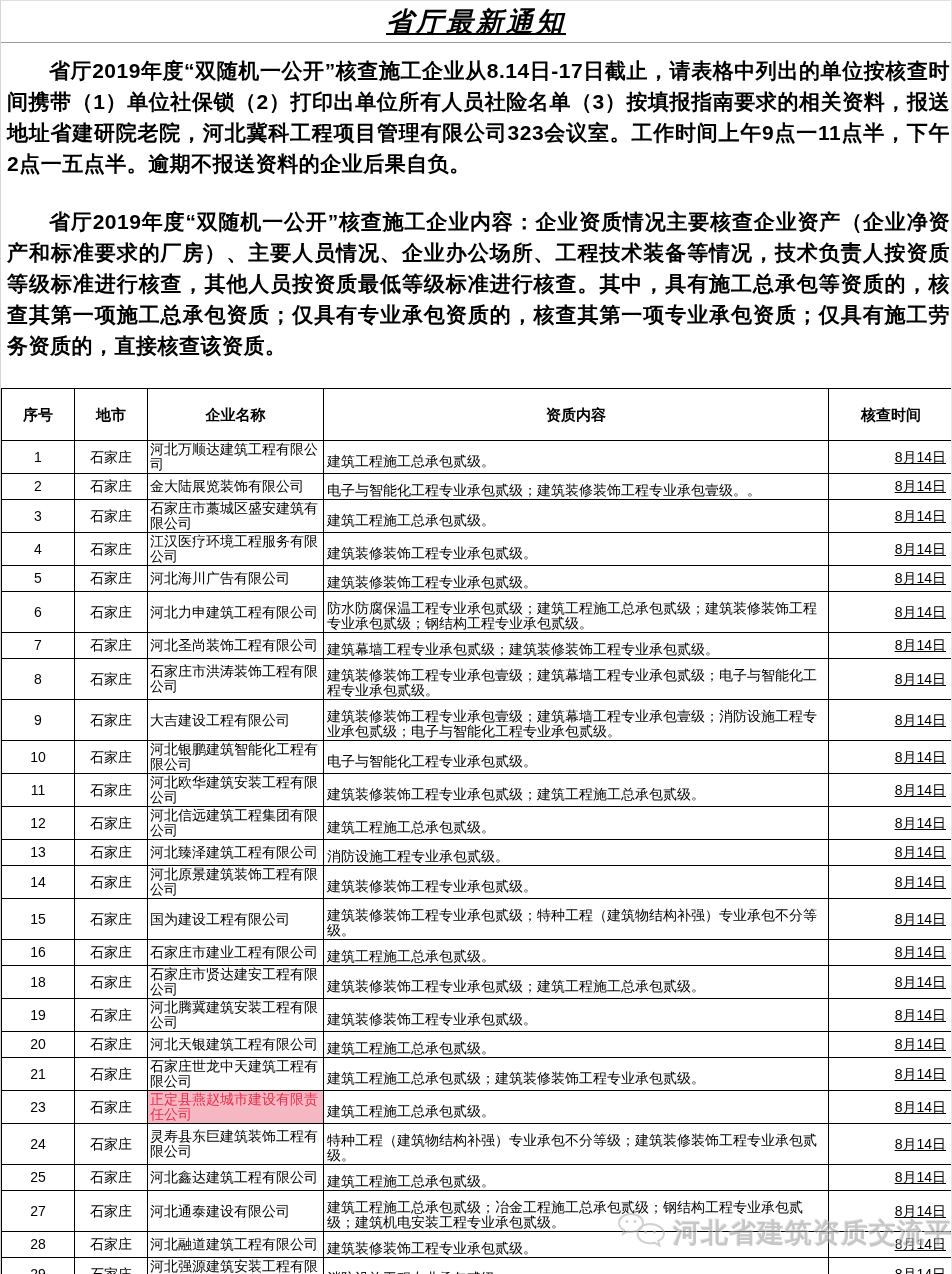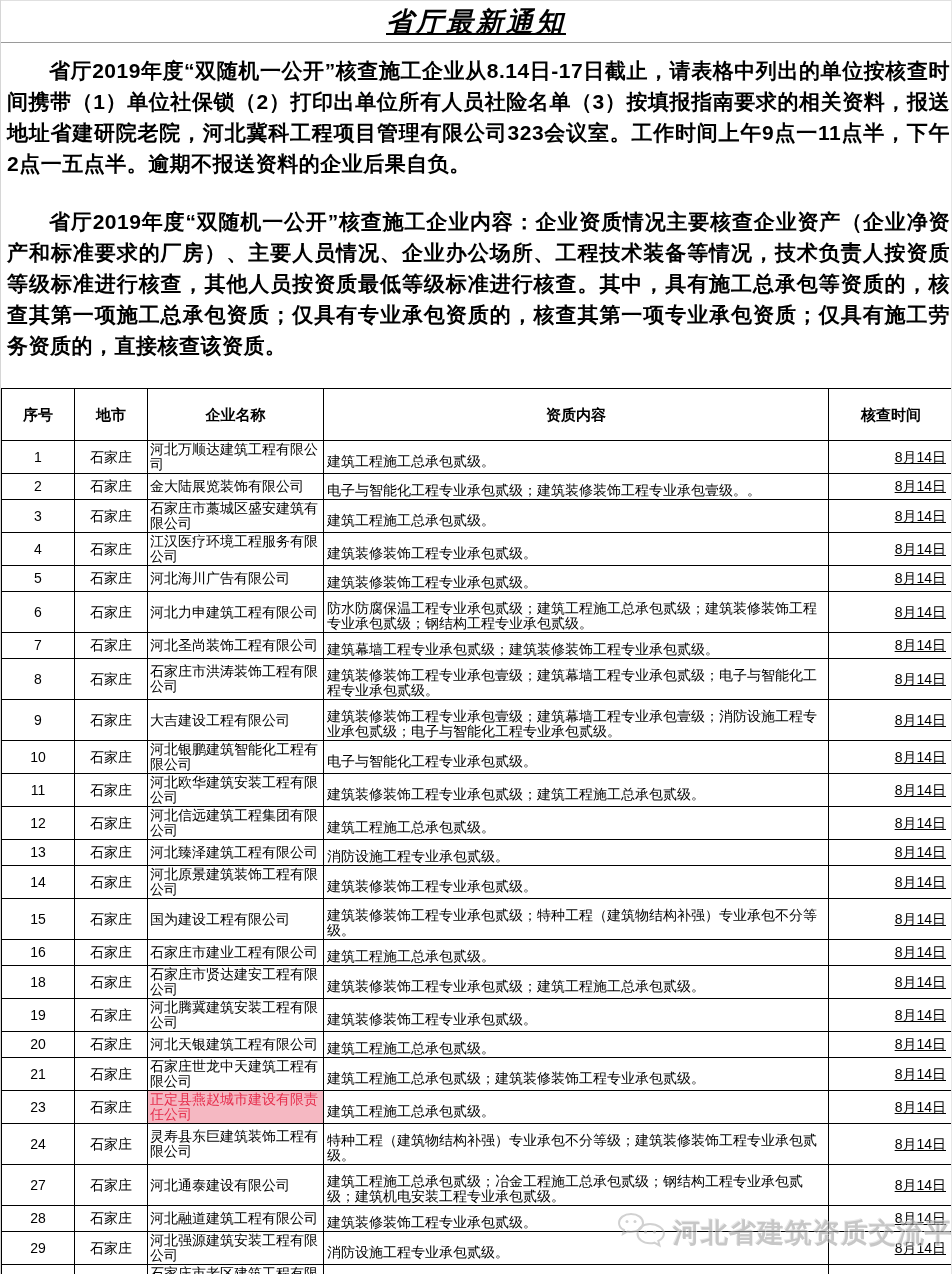--- a/index.html
+++ b/index.html
@@ -282,20 +282,27 @@
       <td class="cell-date">8月14日</td>
     </tr>
         <tr>
       <td class="cell-no">24</td>
       <td class="cell-city">石家庄</td>
       <td class="cell-comp">灵寿县东巨建筑装饰工程有限公司</td>
       <td class="cell-qual">特种工程（建筑物结构补强）专业承包不分等级；建筑装修装饰工程专业承包贰级。</td>
       <td class="cell-date">8月14日</td>
     </tr>
         <tr>
+      <td class="cell-no">25</td>
+      <td class="cell-city">石家庄</td>
+      <td class="cell-comp">河北鑫达建筑工程有限公司</td>
+      <td class="cell-qual">建筑工程施工总承包贰级。</td>
+      <td class="cell-date">8月14日</td>
+    </tr>
+        <tr>
       <td class="cell-no">27</td>
       <td class="cell-city">石家庄</td>
       <td class="cell-comp">河北通泰建设有限公司</td>
       <td class="cell-qual">建筑工程施工总承包贰级；冶金工程施工总承包贰级；钢结构工程专业承包贰级；建筑机电安装工程专业承包贰级。</td>
       <td class="cell-date">8月14日</td>
     </tr>
         <tr>
       <td class="cell-no">28</td>
       <td class="cell-city">石家庄</td>
       <td class="cell-comp">河北融道建筑工程有限公司</td>

